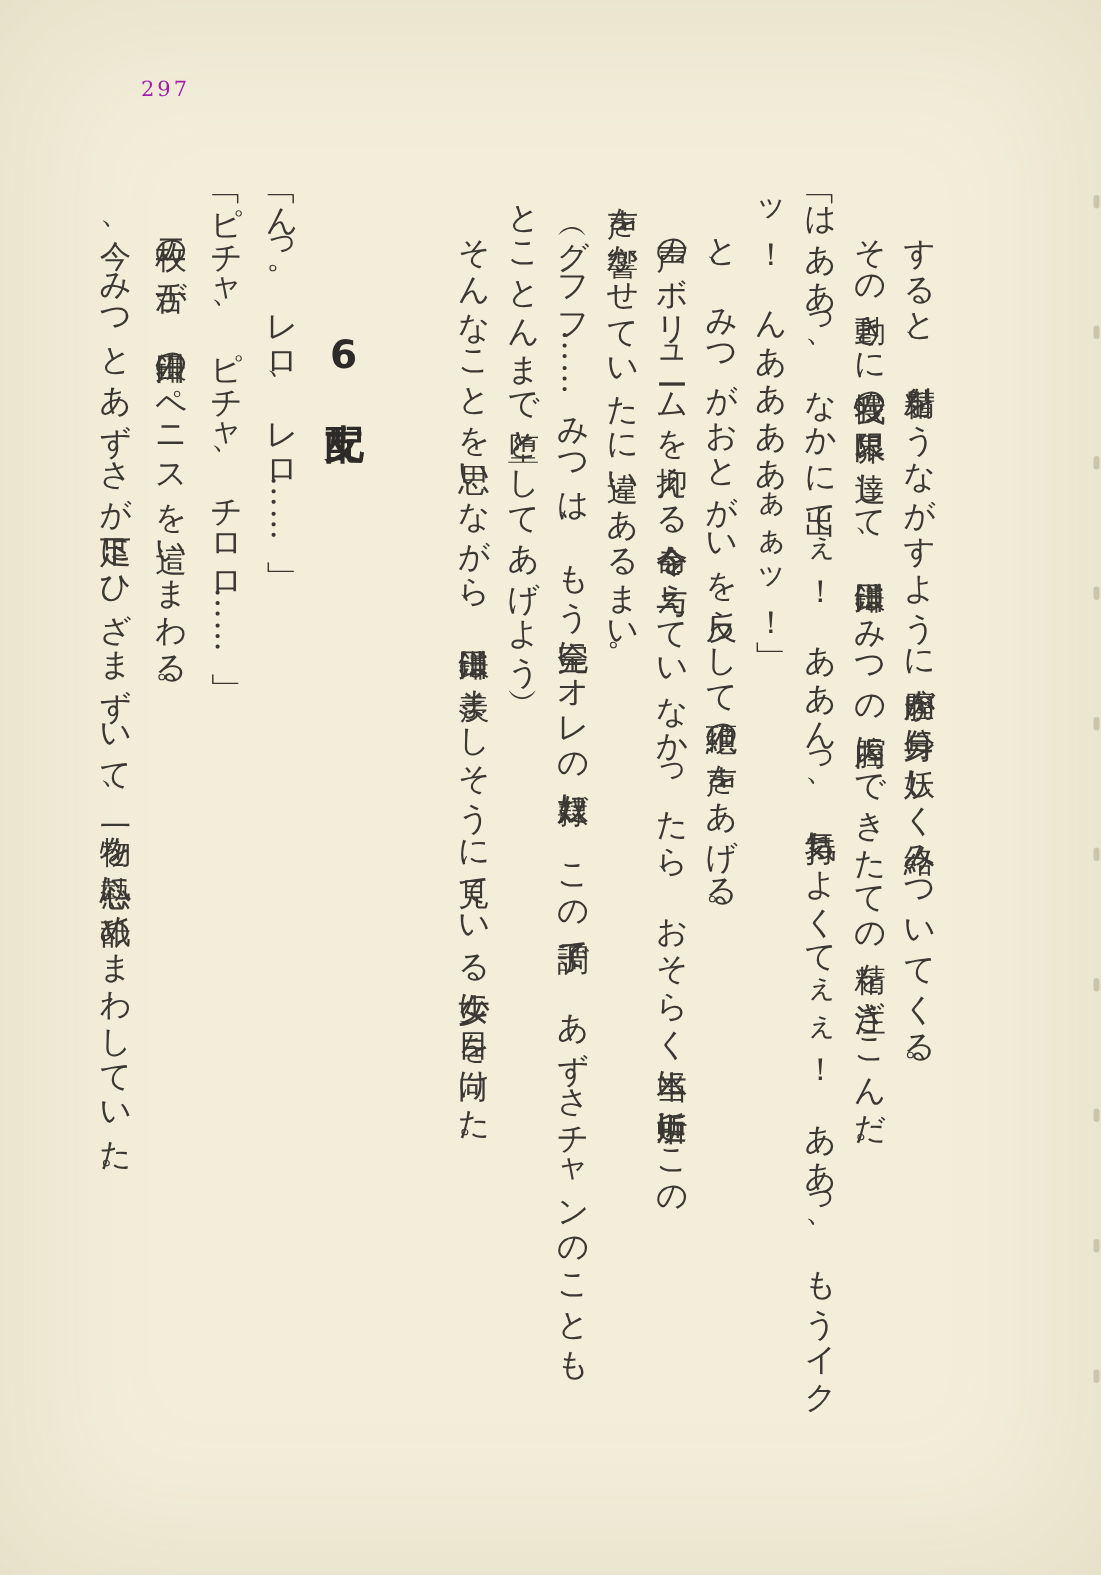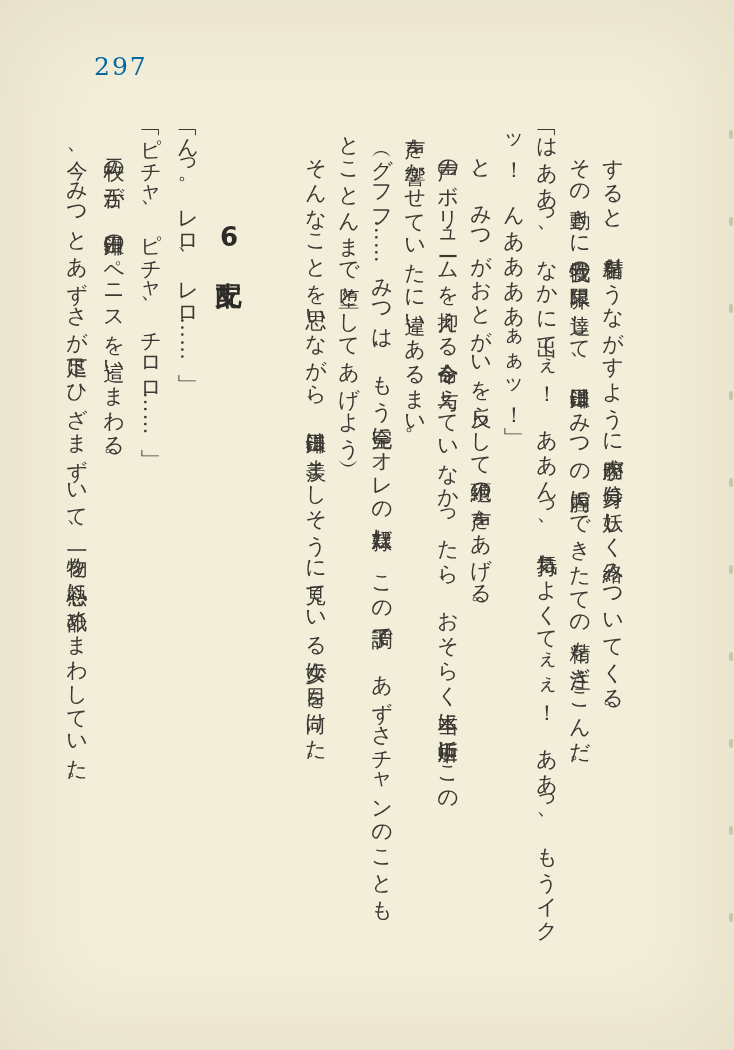--- a/index.html
+++ b/index.html
@@ -12,22 +12,22 @@
   }
   .page::after {
     content:"";
     position:absolute; inset:0;
     pointer-events:none;
     box-shadow: inset 0 0 110px rgba(135,115,65,.14);
   }
   .page-number {
     position:absolute;
     top:52px; left:94px;
-    font-size:25px;
-    color:#0369a1;
+    font-size:14px;
+    color:#a21caf;
     letter-spacing:2px;
   }
   .text-flow {
     position:absolute;
     top:122px; right:105px;
     height:862px;
     writing-mode:vertical-rl;
     text-orientation:mixed;
     color:#3a3833;
     font-size:21px;

